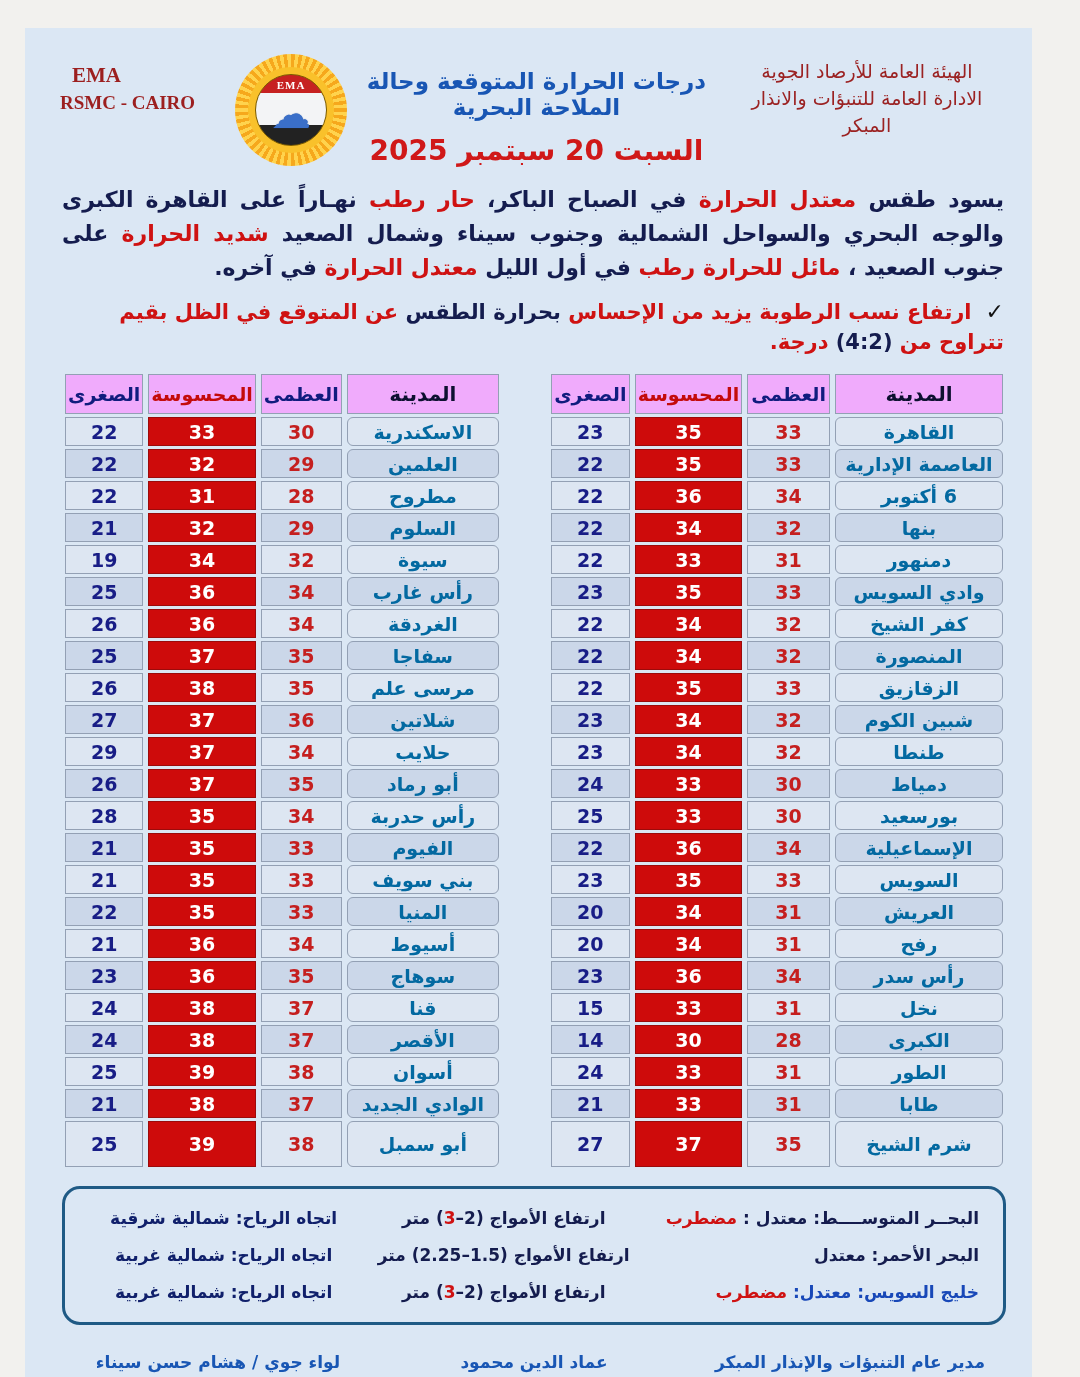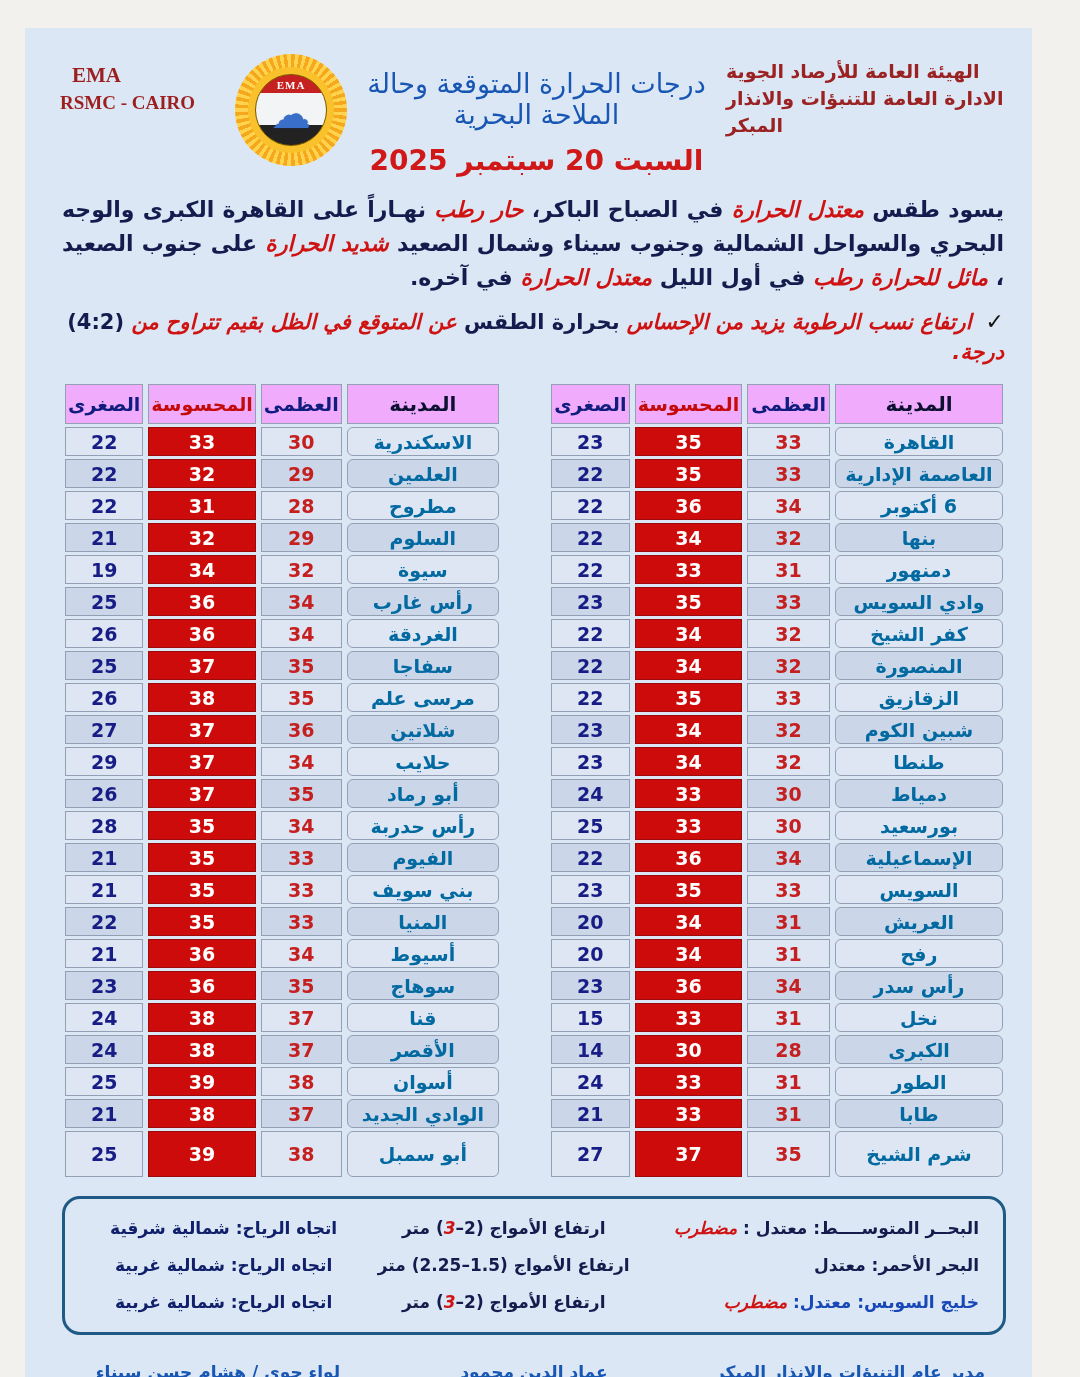--- a/index.html
+++ b/index.html
@@ -33,34 +33,34 @@
   .sun-core{position:absolute;inset:13px;border-radius:50%;background:#f9c12b;}
   .globe{position:absolute;inset:20px;border-radius:50%;overflow:hidden;
     background:linear-gradient(to bottom,#c62121 0 26%,#f3f4f6 26% 72%,#222 72% 100%);
     border:1px solid #7a5a00;}
   .globe .ema-txt{position:absolute;top:4px;left:0;right:0;text-align:center;
     font-size:11px;font-weight:bold;color:#fff;letter-spacing:1px;
     font-family:"Liberation Serif",serif;}
   .globe .cloud{position:absolute;top:19px;left:0;right:0;text-align:center;
     font-size:40px;line-height:40px;color:#3a6fc9;text-shadow:0 0 1px #1d4d9e;}
   .titles{flex:1;text-align:center;padding-top:14px;direction:rtl;}
-  .doc-title{color:#1856b4;font-size:27px;font-weight:normal;}
+  .doc-title{color:#1856b4;font-size:23px;font-weight:bold;}
   .doc-date{color:#d01818;font-size:28px;font-weight:bold;margin-top:14px;}
-  .hdr-right{width:282px;text-align:left;direction:rtl;
-    color:#9b2222;font-weight:bold;font-size:19px;line-height:27px;padding-top:4px;}
+  .hdr-right{width:282px;text-align:center;direction:rtl;
+    color:#9b2222;font-weight:normal;font-size:19px;line-height:27px;padding-top:4px;}
   
   .forecast{
     margin:16px 4px 0 2px;
     font-size:22px;font-weight:bold;line-height:34px;
     text-align:justify;color:#141c4e;
   }
   .note{margin:12px 4px 0 0;font-size:21px;font-weight:bold;line-height:30px;}
   .note .check{color:#111;margin-left:14px;font-size:22px;}
   .c-navy{color:#141c4e;}
-  .c-red{color:#cf1212;font-style:italic;}
+  .c-red{color:#cf1212;}
   .c-blue{color:#1848b8;}
   .ltr{direction:ltr;unicode-bidi:isolate;}
   
   .tables{display:flex;justify-content:space-between;margin-top:14px;}
   table.temps{border-collapse:separate;border-spacing:5px 3px;direction:rtl;}
   #table-right{width:462px;}
   #table-left{width:444px;}
   table.temps th,table.temps td{
     border:1px solid #93a0b4;font-weight:bold;text-align:center;
     padding:0 2px;height:29px;box-sizing:border-box;

